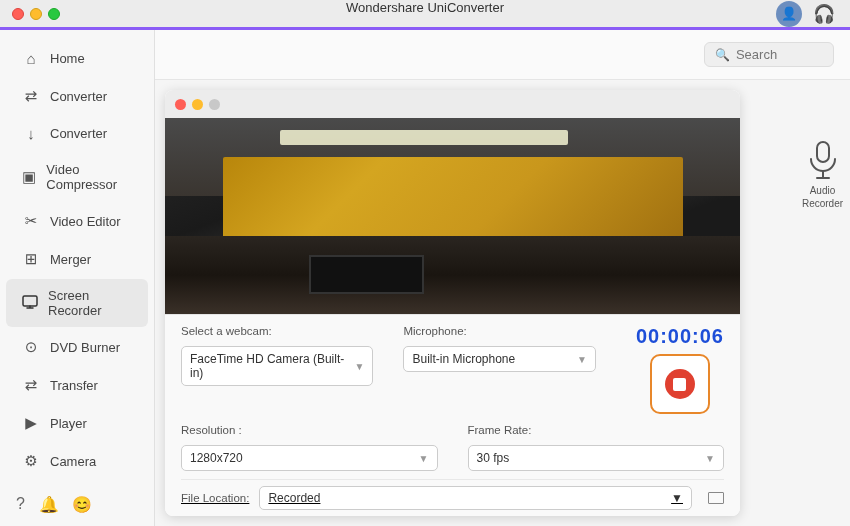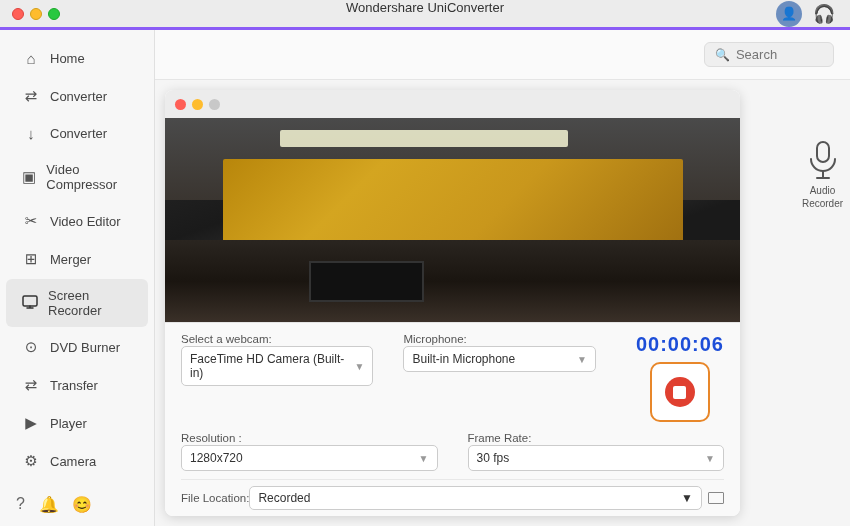--- a/index.html
+++ b/index.html
@@ -276,21 +276,21 @@
     }
     .controls-row2 {
       display: flex;
       gap: 30px;
       margin-bottom: 8px;
       align-items: flex-start;
     }
     .control-group {
       display: flex;
       flex-direction: column;
-      gap: 1px;
+      gap: 9px;
       flex: 1;
     }
     .control-label {
       font-size: 11.5px;
       color: #555;
       font-weight: 400;
     }
     .control-select {
       display: flex;
       align-items: center;
@@ -347,23 +347,25 @@
     }
     .stop-square {
       width: 13px;
       height: 13px;
       background: #fff;
       border-radius: 2px;
     }
 
     .controls-row3 {
       display: flex;
+      gap: 10px;
       align-items: center;
       border-top: 1px solid #e8e8e8;
       padding-top: 6px;
+      text-decoration: underline;
     }
     .file-location-label {
       font-size: 11.5px;
       color: #555;
     }
     .file-location-select {
       display: flex;
       align-items: center;
       justify-content: space-between;
       background: #fff;

